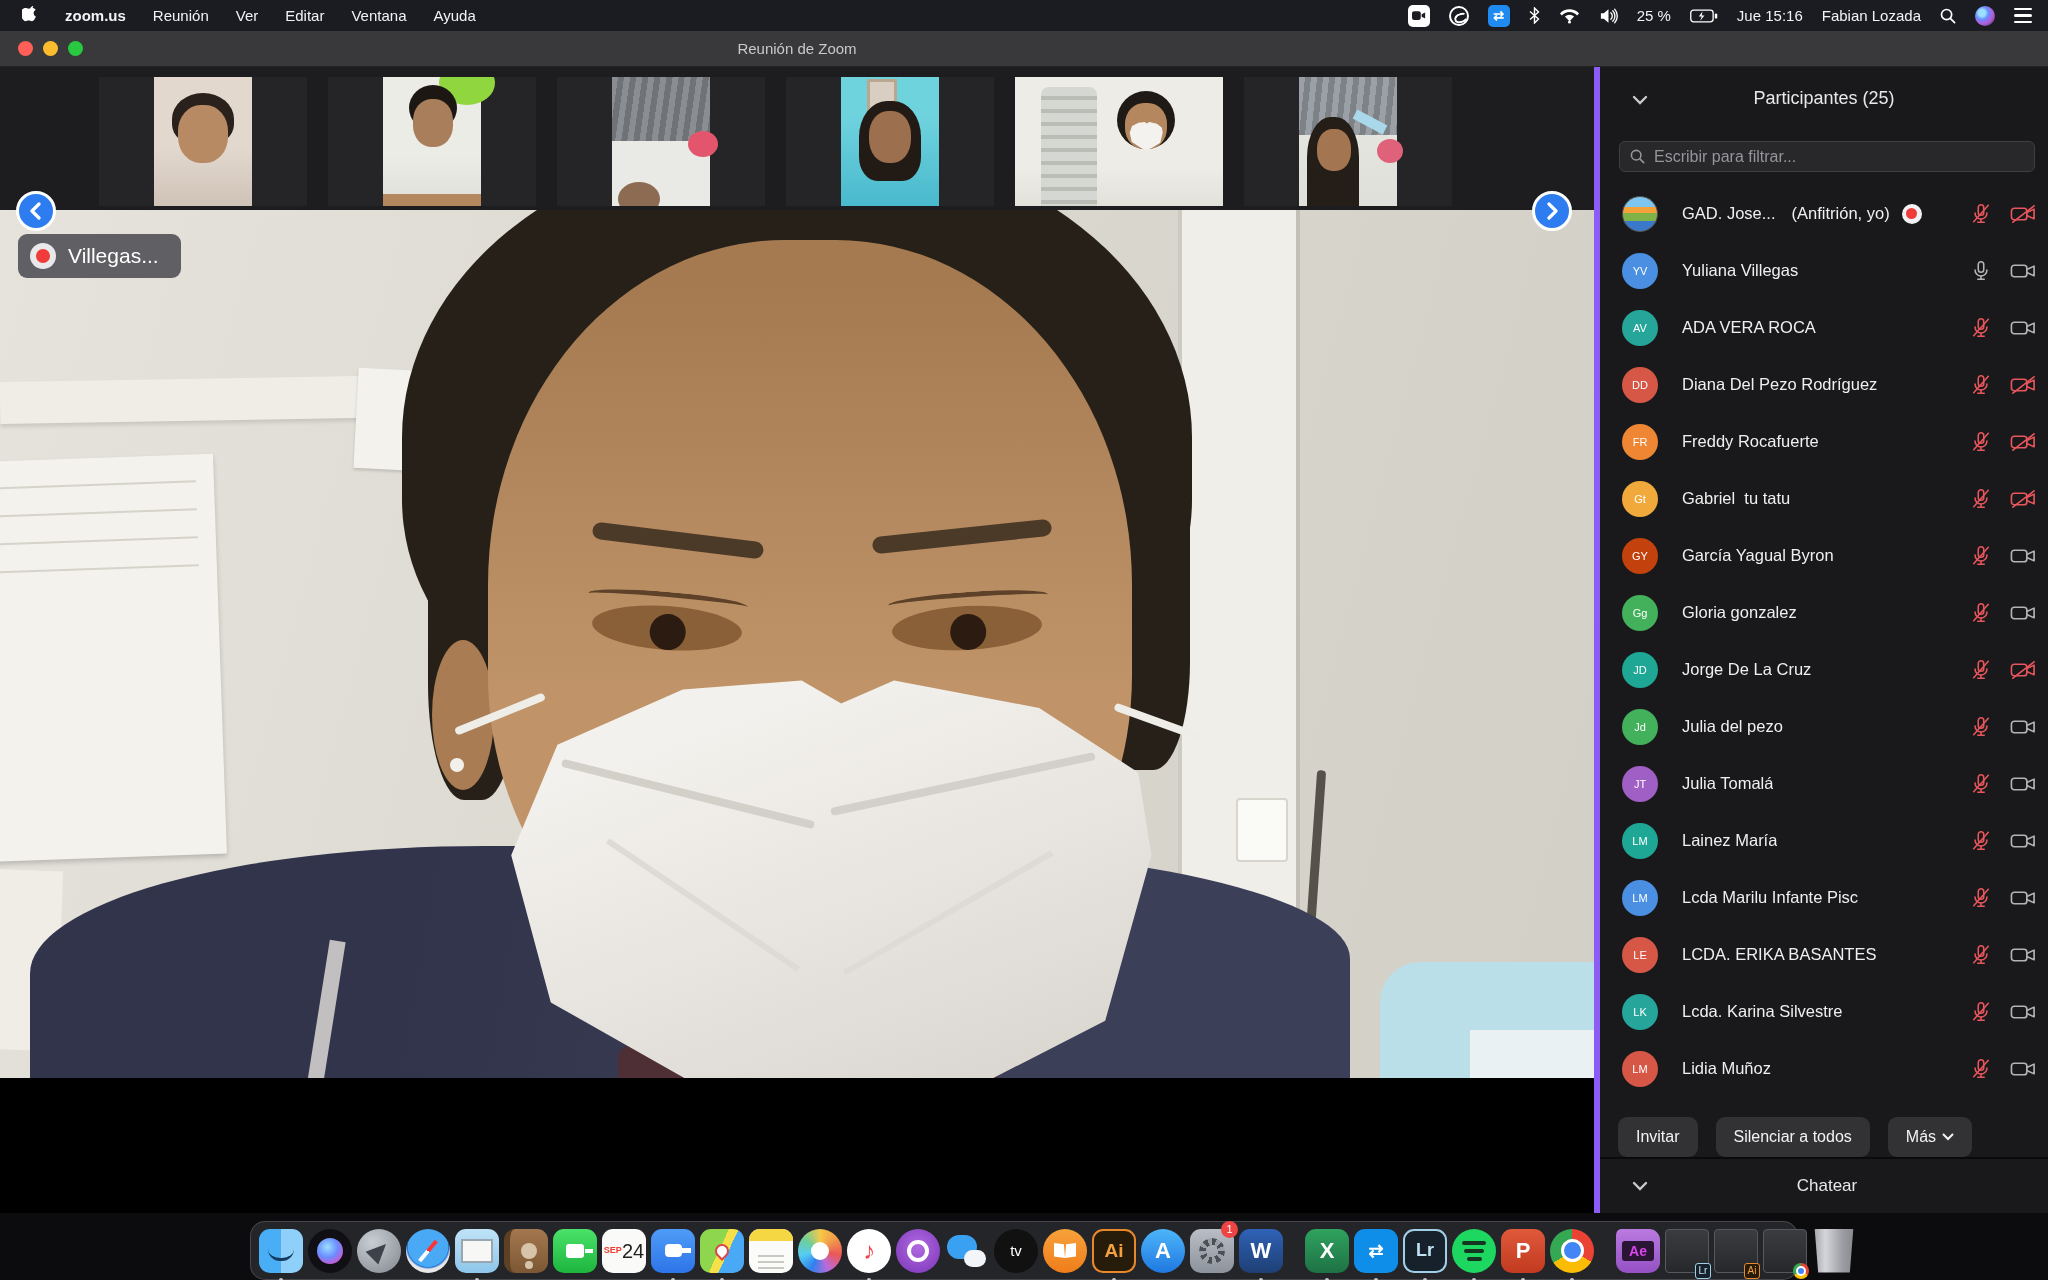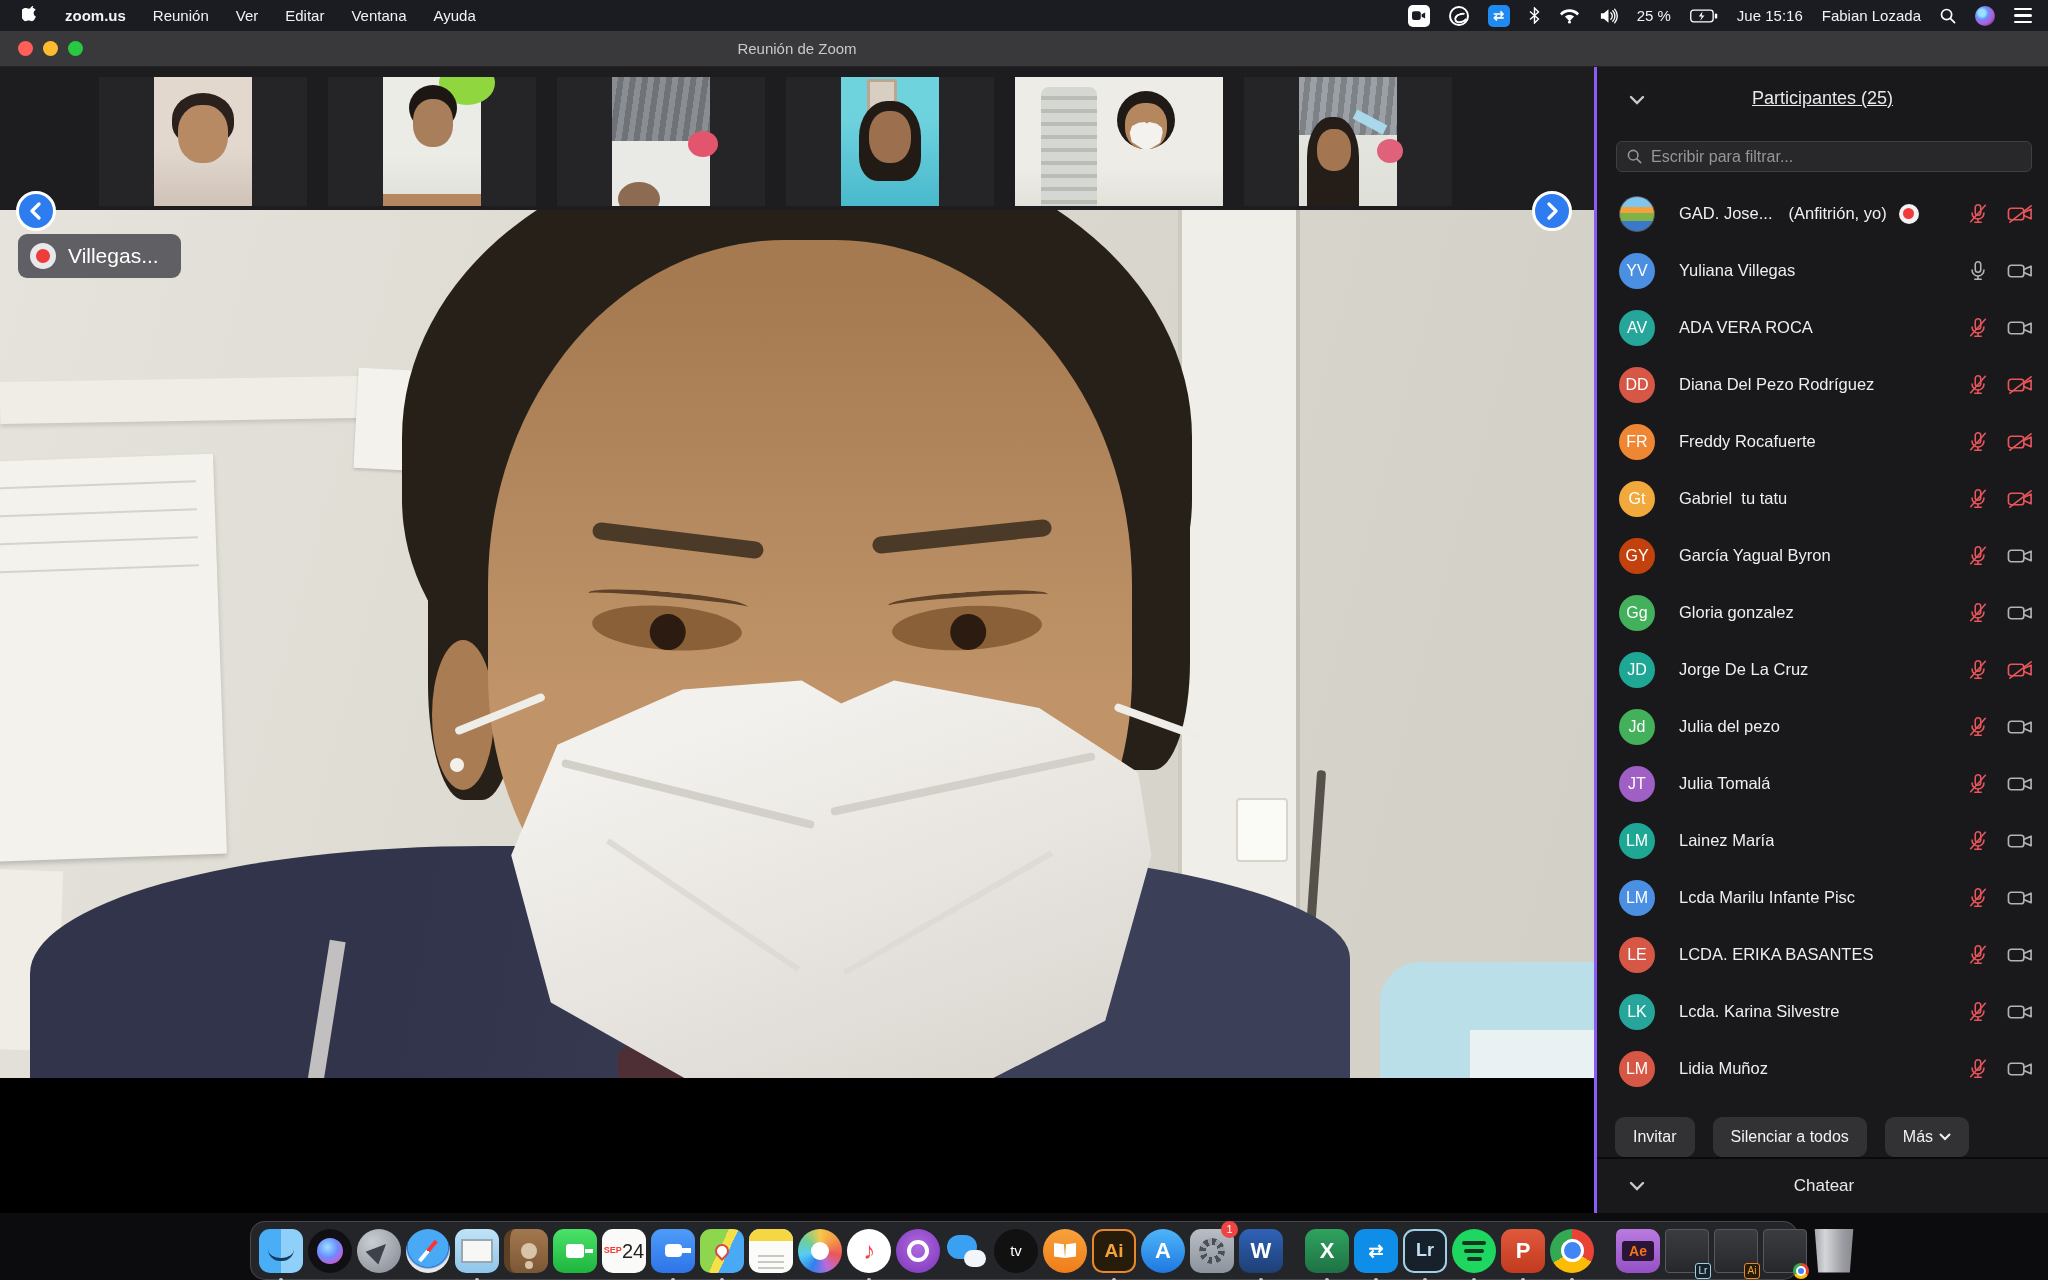--- a/index.html
+++ b/index.html
@@ -106,29 +106,29 @@
   .collar{position:absolute;left:618px;top:836px;width:380px;height:32px;background:#4d2f35;border-radius:12px 12px 0 0;}
   .strapline{position:absolute;left:318px;top:730px;width:16px;height:150px;background:#dad8d4;transform:rotate(9deg);opacity:.85;}
 
   #rec-badge{position:absolute;left:18px;top:24px;height:44px;padding:0 22px 0 12px;background:rgba(84,84,90,.92);border-radius:9px;display:flex;align-items:center;gap:12px;color:#fff;font-size:21px;}
   #rec-badge .ring{width:26px;height:26px;border-radius:50%;background:#e9e9ec;display:flex;align-items:center;justify-content:center;}
   #rec-badge .dot{width:14px;height:14px;border-radius:50%;background:#f03b3b;}
 
   #blackbar{position:absolute;left:0;top:1078px;width:1594px;height:135px;background:#000;}
 
   
-  #panel{position:absolute;left:1594px;top:67px;width:454px;height:1146px;background:#19191b;border-left:3px solid #8b5cf6;color:#eceaea;text-decoration:underline;}
+  #panel{position:absolute;left:1594px;top:67px;width:454px;height:1146px;background:#19191b;border-left:6px solid #8b5cf6;color:#eceaea;}
   #panel-header{position:relative;height:62px;display:flex;align-items:center;}
   #panel-header .chev{position:absolute;left:32px;top:24px;}
   #panel-title{width:100%;text-align:center;font-size:18px;color:#e8e8ea;}
   #search{position:absolute;left:19px;top:74px;width:416px;height:31px;background:#28282a;border:1px solid #3f3f42;border-radius:6px;display:flex;align-items:center;gap:9px;padding:0 10px;}
   #search span{color:#95959a;font-size:16px;}
   #rows{position:absolute;left:0;top:118px;width:454px;}
   .prow{height:57px;display:flex;align-items:center;padding:0 18px 0 22px;}
-  .avatar{width:36px;height:36px;border-radius:50%;flex:0 0 36px;display:flex;align-items:center;justify-content:center;font-size:16px;color:#fff;}
+  .avatar{width:36px;height:36px;border-radius:50%;flex:0 0 36px;display:flex;align-items:center;justify-content:center;font-size:11px;color:#fff;}
   .avatar.img{background:linear-gradient(#7ec6f0 0 28%,#f5a23c 28% 46%,#7fb347 46% 72%,#3a78c9 72% 100%);border:1px solid #555;}
   .pname{margin-left:24px;font-size:16.5px;color:#f0efef;white-space:pre;overflow:hidden;text-overflow:ellipsis;}
   .prole{margin-left:16px;font-size:16.5px;color:#f0efef;white-space:pre;}
   .recind{margin-left:12px;width:20px;height:20px;border-radius:50%;background:#f2f2f4;display:flex;align-items:center;justify-content:center;}
   .recind i{width:11px;height:11px;border-radius:50%;background:#f03b3b;}
   .picons{margin-left:auto;display:flex;align-items:center;gap:18px;}
   #panel-footer{position:absolute;left:0;top:1030px;width:390px;height:80px;display:flex;align-items:center;justify-content:center;gap:18px;}
   .pbtn{background:#323235;border:none;color:#f2f2f2;font-size:16px;border-radius:9px;height:40px;padding:0 18px;display:flex;align-items:center;gap:6px;cursor:pointer;font-family:inherit;}
   #chat-sec{position:absolute;left:0;top:1090px;width:454px;height:56px;border-top:2px solid #0a0a0a;display:flex;align-items:center;}
   #chat-sec .chev{position:absolute;left:32px;}
@@ -186,21 +186,21 @@
   .d-lightroom .base{background:#17212b;border:2px solid #9fd0e8;color:#bfe3f5;font-size:18px;}
   .d-spotify .base{border-radius:50%;background:#1ed760;flex-direction:column;gap:4px;}
   .d-spotify .base i{display:block;width:24px;height:4px;border-radius:3px;background:#14351f;}
   .d-spotify .base i:nth-child(2){width:20px;}
   .d-spotify .base i:nth-child(3){width:15px;}
   .d-powerpoint .base{background:linear-gradient(#e0593b,#c23a1f);font-size:22px;}
   .d-chrome .base{border-radius:50%;background:conic-gradient(#ea4335 0 33%,#fbbc05 33% 66%,#34a853 66% 100%);}
   .d-chrome .base:after{content:"";width:17px;height:17px;border-radius:50%;background:#4285f4;border:3px solid #fff;}
   .d-folder-ae .base{background:linear-gradient(#b97ae0,#9551c4);border-radius:6px 11px 11px 11px;}
   .d-folder-ae .base:before{content:"";position:absolute;top:-5px;left:0;width:20px;height:8px;border-radius:4px 4px 0 0;background:#b97ae0;}
-  .d-folder-ae .base span{background:#2a1535;color:#f97316;font-size:14px;padding:2px 7px;border-radius:3px;}
+  .d-folder-ae .base span{background:#2a1535;color:#d946ef;font-size:14px;padding:2px 7px;border-radius:3px;}
   .d-minwin .base{background:linear-gradient(#3a3c40,#26282c);border:1px solid #55585e;border-radius:4px;}
   .d-minwin .mini{position:absolute;bottom:-2px;right:-2px;width:16px;height:16px;border-radius:3px;font-size:10px;display:flex;align-items:center;justify-content:center;color:#bfe3f5;background:#17212b;border:1px solid #9fd0e8;}
   .d-minwin .mini.ai{color:#f3a13c;background:#271c0a;border-color:#e8882b;}
   .d-minwin .mini.ch{border-radius:50%;background:conic-gradient(#ea4335 0 33%,#fbbc05 33% 66%,#34a853 66% 100%);border:none;}
   .d-minwin .mini.ch:after{content:"";width:6px;height:6px;border-radius:50%;background:#4285f4;border:2px solid #fff;display:block;margin:auto;}
   .d-trash .base{background:linear-gradient(90deg,#9a9ca1,#d4d6da 30%,#9a9ca1 70%,#85878c);clip-path:polygon(6% 0,94% 0,86% 100%,14% 100%);border-radius:4px;}
 </style>
 </head>
 <body>
 

